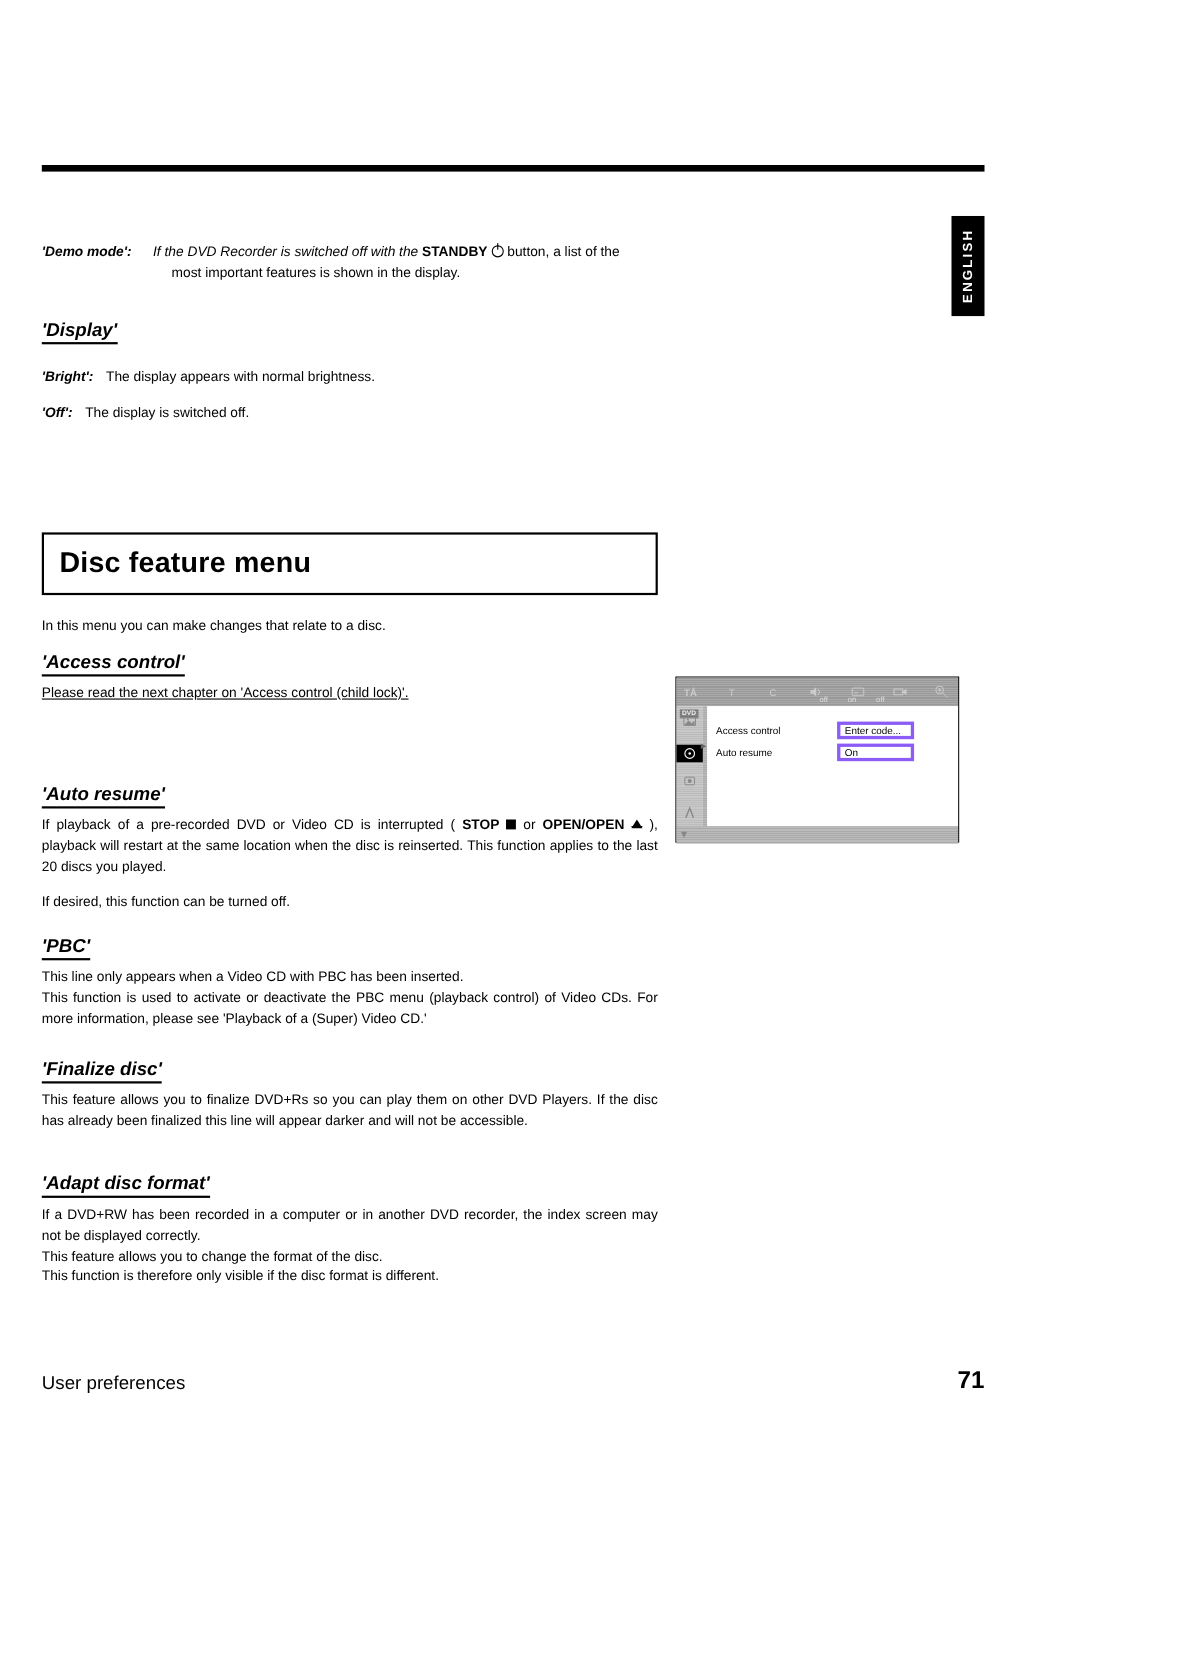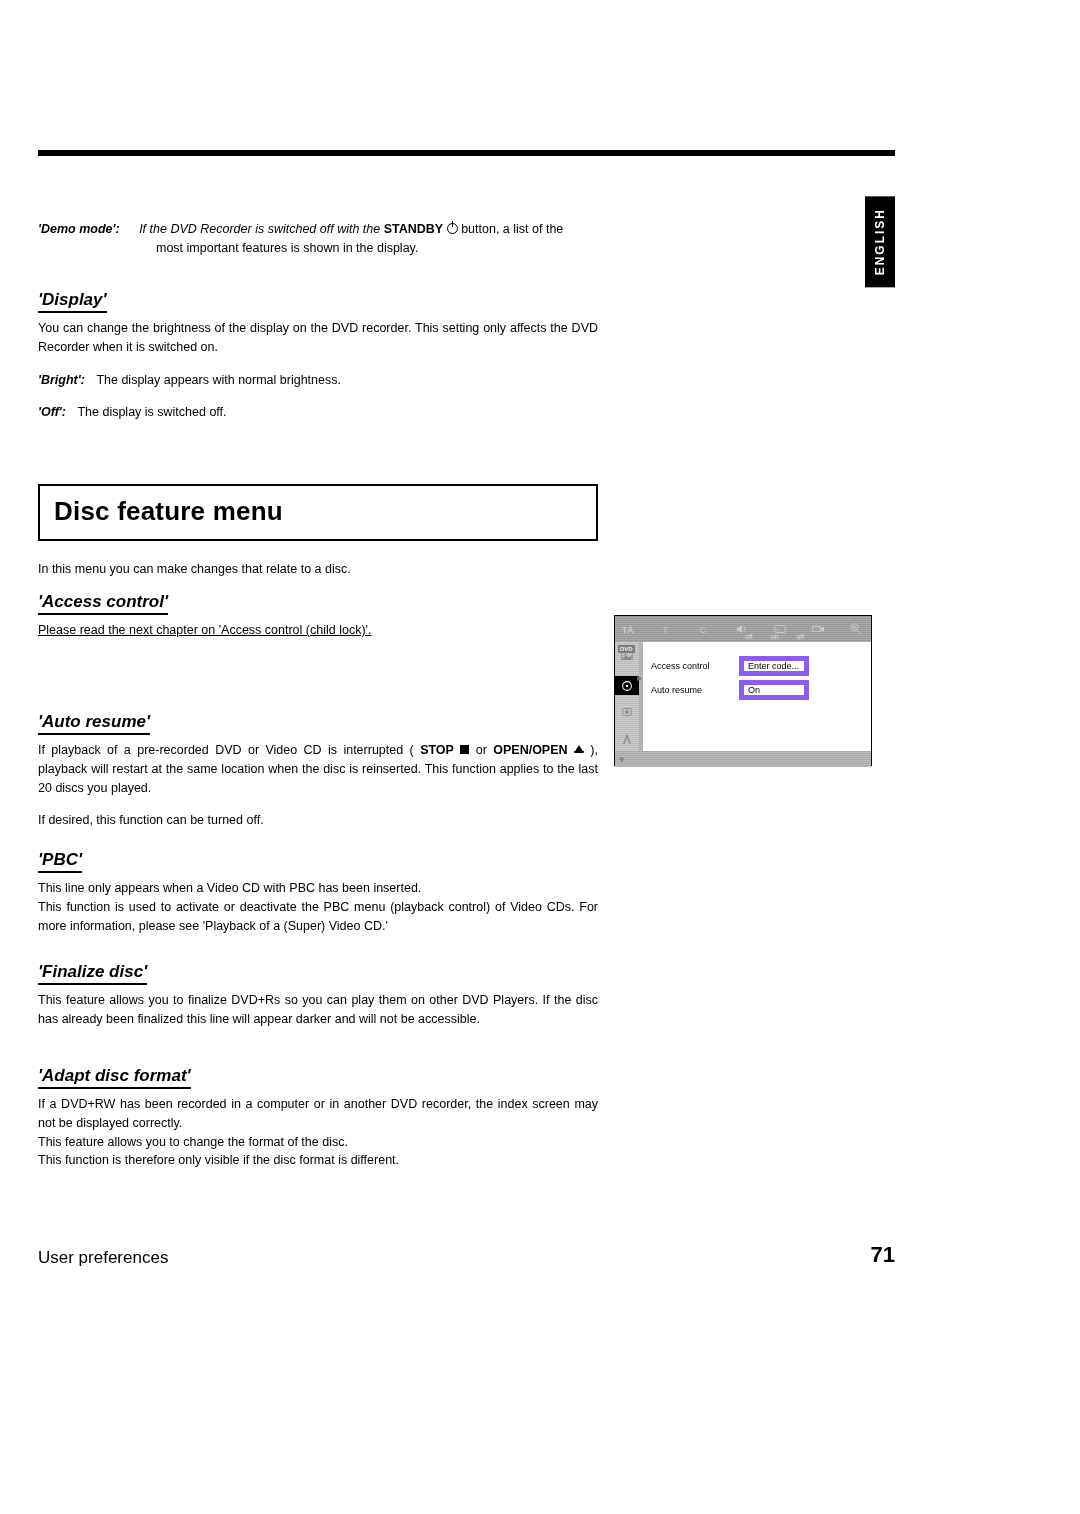--- a/index.html
+++ b/index.html
@@ -155,24 +155,24 @@
   .osd-side .active-row {
     width: 24px; height: 20px; background: #000; display: flex; align-items: center; justify-content: center;
   }
   .osd-main {
     flex: 1;
     background: #fff;
     padding: 14px 8px;
     font-size: 9px;
     color: #000;
   }
-  .osd-row { display: flex; align-items: center; margin-bottom: 4px; }
+  .osd-row { display: flex; align-items: center; margin-bottom: 4px; gap: 22px; }
   .osd-label { width: 88px; }
   .osd-val-box {
-    border: 5px solid #8b5cf6; padding: 0 4px; min-width: 70px; font-size: 9px;
+    border: 3px solid #8b5cf6; padding: 0 4px; min-width: 70px; font-size: 9px;
   }
   .osd-bottom {
     height: 16px;
     background: repeating-linear-gradient(0deg, #bbb, #bbb 1px, #aaa 1px, #aaa 2px);
     display: flex; align-items: center; padding-left: 4px;
   }
   .osd-dvd-label {
     position: absolute; left: 3px; top: 29px; font-size: 6px; color: #eee; font-weight: bold;
     background: repeating-linear-gradient(0deg,#888,#888 1px,#777 1px,#777 2px);
     padding: 1px 2px;
@@ -190,21 +190,20 @@
   <span class="demo-mode-label">'Demo mode':</span>
   <span class="demo-mode-text">If the DVD Recorder is switched off with the </span>
   <span class="standby-bold">STANDBY</span>
   <span class="standby-icon"></span>
   <span> button, a list of the</span><br>
   <span class="demo-mode-cont">most important features is shown in the display.</span>
 </div>
 
 <div class="display-section">
   <div class="section-heading">'Display'</div>
-  <div class="body-text">You can change the brightness of the display on the DVD recorder. This setting only affects the DVD Recorder when it is switched on.</div>
   <div class="def-row">
     <span class="def-label">'Bright':</span>
     <span class="def-text">The display appears with normal brightness.</span>
   </div>
   <div class="def-row">
     <span class="def-label">'Off':</span>
     <span class="def-text">The display is switched off.</span>
   </div>
 </div>
 

